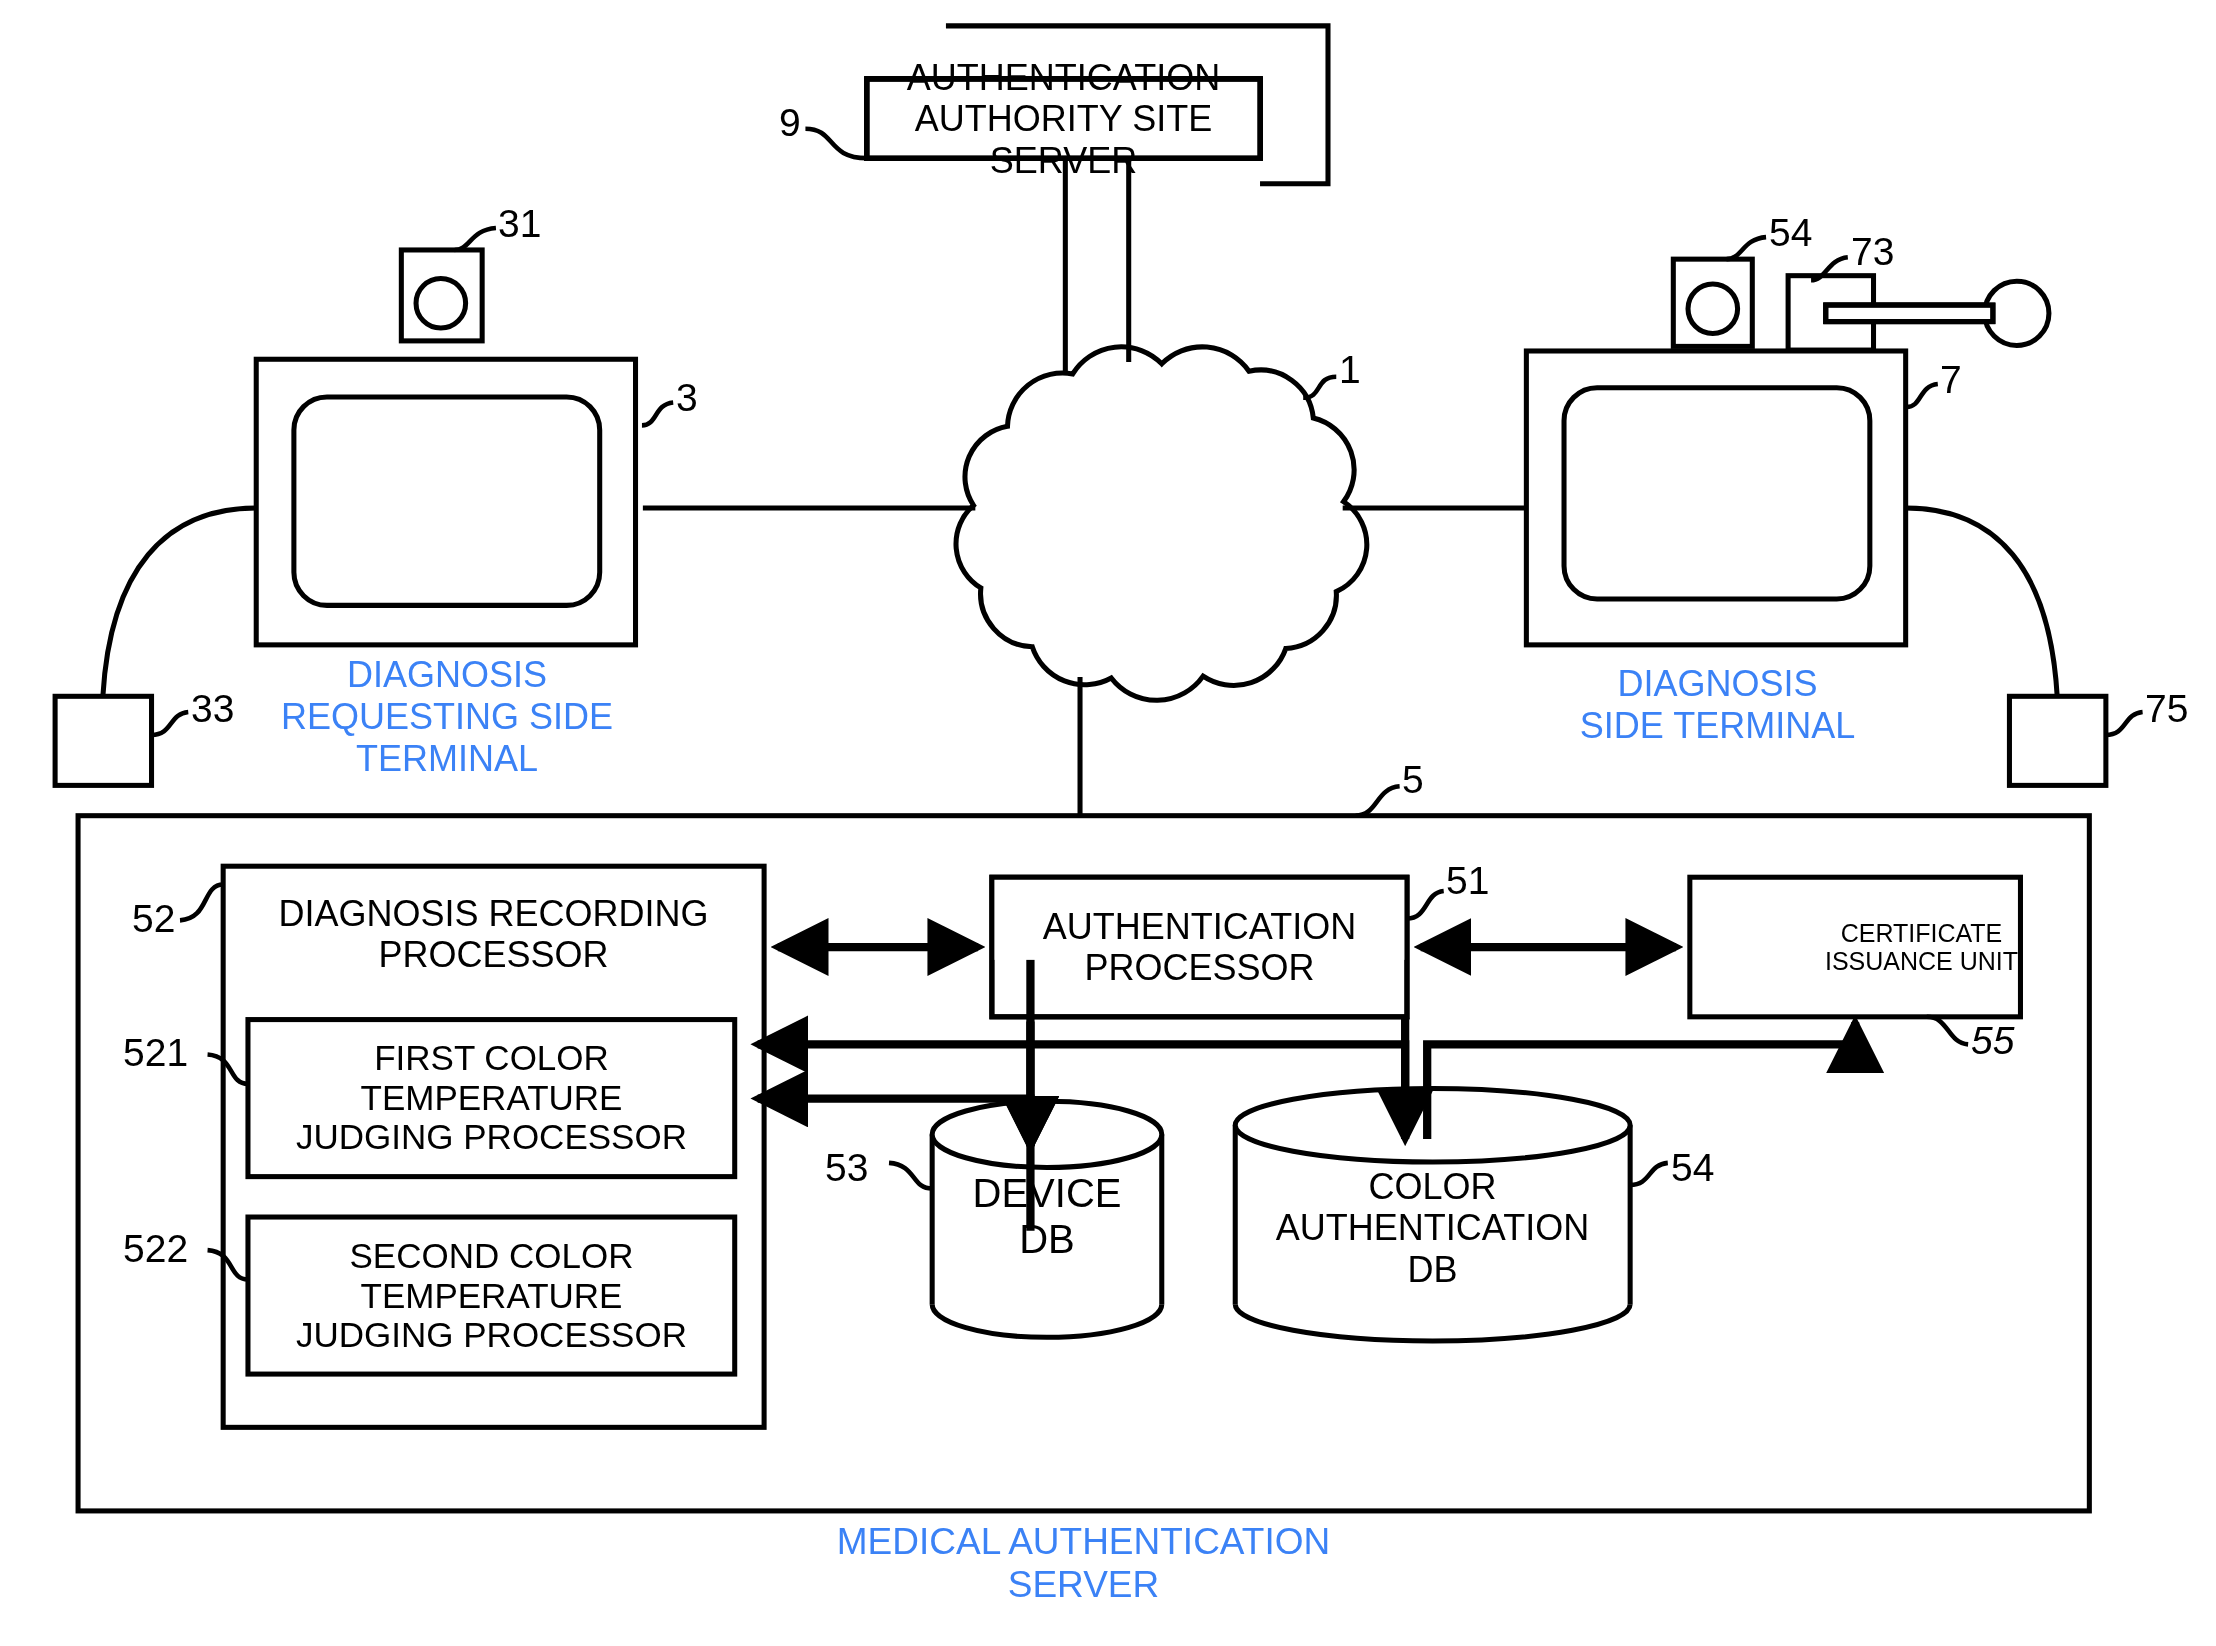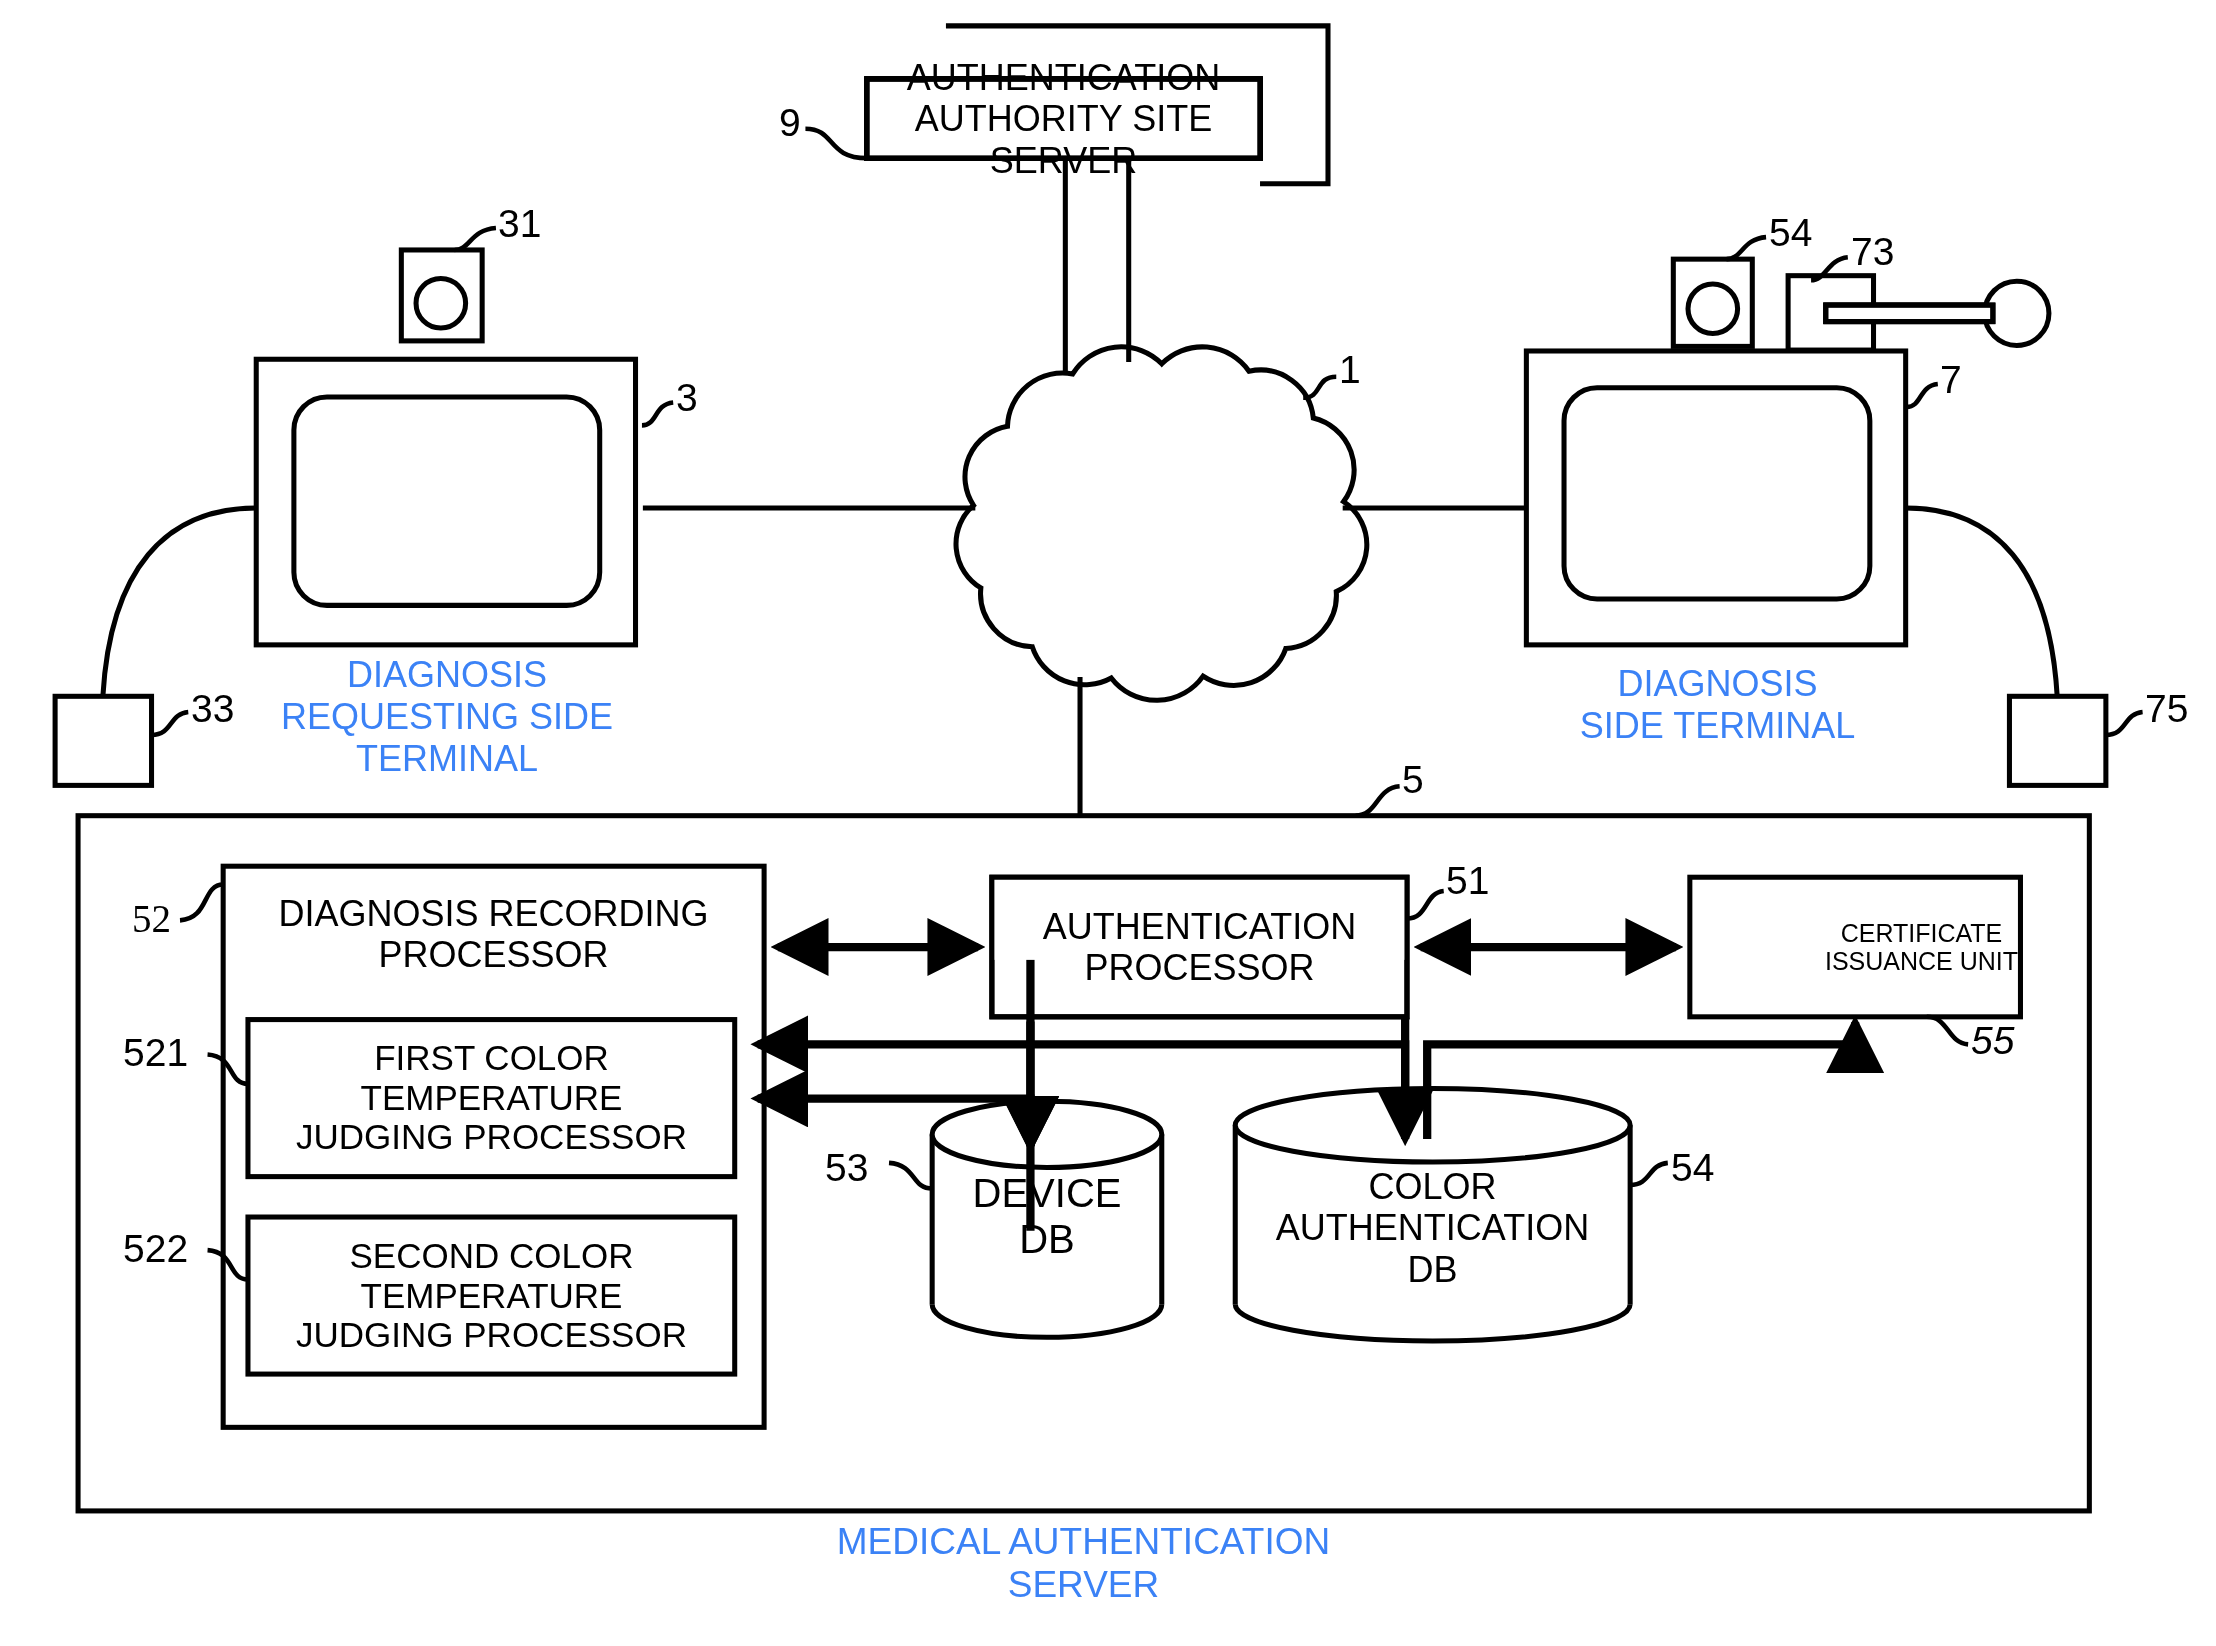--- a/index.html
+++ b/index.html
@@ -224,21 +224,21 @@
 
   <div class="ref" style="left:1769px; top:213px;">54</div>
   <div class="ref" style="left:1851px; top:232px;">73</div>
   <div class="ref" style="left:1940px; top:360px;">7</div>
   <div class="ref" style="left:2145px; top:689px;text-align:center;">75</div>
   <div class="lbl" style="left:1442px; top:663px; width:551px; font-size:36px;">DIAGNOSIS
 SIDE TERMINAL</div>
 
   <div class="ref" style="left:1402px; top:760px;">5</div>
 
-  <div class="ref" style="left:132px; top:899px;font-family:Liberation Serif, serif;">52</div>
+  <div class="ref" style="left:132px; top:899px;">52</div>
   <div class="boxtext" style="left:223px; top:879px; width:541px; height:110px; font-size:36px;">DIAGNOSIS RECORDING
 PROCESSOR</div>
 
   <div class="ref" style="left:123px; top:1033px;">521</div>
   <div class="boxtext" style="left:248px; top:1019px; width:487px; height:157px; font-size:35px;">FIRST COLOR
 TEMPERATURE
 JUDGING PROCESSOR</div>
 
   <div class="ref" style="left:123px; top:1229px;">522</div>
   <div class="boxtext" style="left:248px; top:1217px; width:487px; height:157px; font-size:35px;">SECOND COLOR

